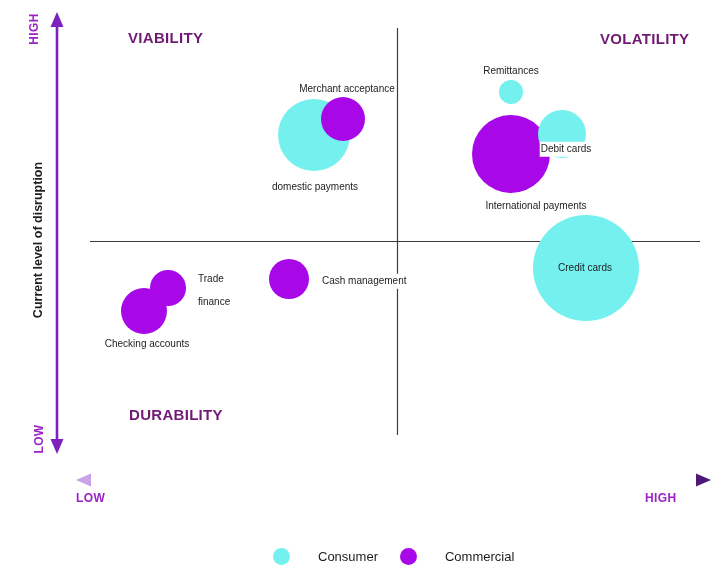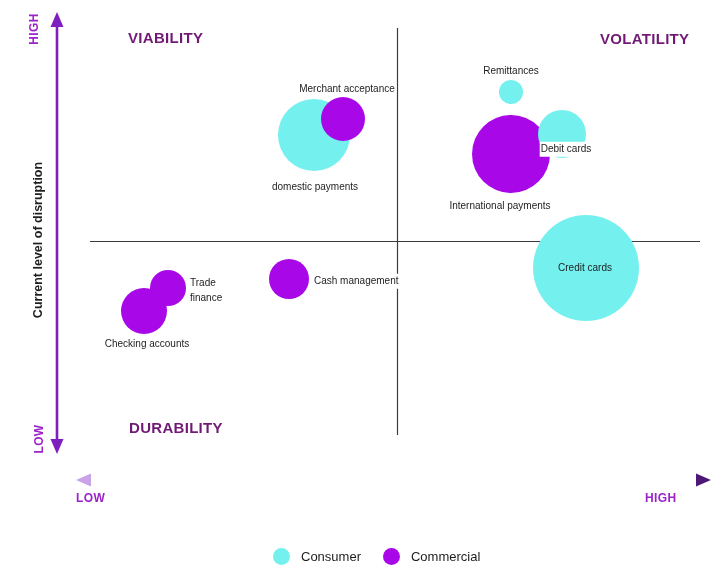--- a/index.html
+++ b/index.html
@@ -8,44 +8,44 @@
   body { font-family:"Liberation Sans", sans-serif; }
   .stage { position:relative; width:724px; height:576px; background:#fff; overflow:hidden; }
   .layer-svg { position:absolute; left:0; top:0; }
   .label-layer { position:absolute; left:0; top:0; width:724px; height:576px; pointer-events:none; }
 
   
   .bubble-label { position:absolute; font-size:10px; line-height:14.5px; color:#1d1d1d;
                   white-space:nowrap; transform:translate(-50%,-50%); text-align:center; }
   .bubble-label .line { background:#fff; width:fit-content; margin:0 auto; padding:0 1px; }
   .bubble-label.right { transform:translate(0,-50%); text-align:left; }
-  .bubble-label.right .line { margin:0;text-align:center; }
+  .bubble-label.right .line { margin:8px;text-align:center; }
   .bubble-label.inside .line { background:transparent; }
 
   
   .qlabel { position:absolute; font-size:15px; font-weight:700; letter-spacing:.3px; color:#701a75; white-space:nowrap;margin-left:32px; }
   #q-viability     { left:96px;  top:29px; }
   #q-volatility    { left:568px; top:30px; }
-  #q-durability    { left:97px;  top:419px; }
+  #q-durability    { left:97px;  top:406px; }
   #q-vulnerability { left:532px; top:418px; }
 
   
   .axis-end { position:absolute; font-size:12px; font-weight:600; letter-spacing:.4px; color:#9C22C9; white-space:nowrap; }
   .axis-title { position:absolute; font-size:12.5px; font-weight:700; color:#1F1F1F; white-space:nowrap; }
   .rot { transform:translate(-50%,-50%) rotate(-90deg); }
   #y-high  { left:34px; top:29px; }
   #y-low   { left:39px; top:439px; }
   #y-title { left:38px; top:240px; }
   #x-low   { left:76px;  top:491px; }
   #x-high  { left:645px; top:491px; }
   #x-title { left:377px; top:498px; transform:translate(-50%,-50%); }
 
   
   .legend { position:absolute; left:273px; top:548px; display:flex; align-items:center; gap:22px; }
-  .legend-item { display:flex; align-items:center; gap:11px; }
+  .legend-item { display:flex; align-items:center; gap:28px; }
   .legend-dot { width:17px; height:17px; border-radius:50%; display:inline-block; }
   .legend-text { font-size:13px; color:#1d1d1d; white-space:nowrap; }
 </style>
 </head>
 <body>
 
 <div class="stage">
 
   <svg class="layer-svg" width="724" height="576" viewBox="0 0 724 576">
     <defs>
@@ -98,21 +98,21 @@
     <div id="bubble-labels">
         <div class="bubble-label below" style="left: 315px; top: 187px;">
           <div class="line">domestic payments</div>
         </div>
         <div class="bubble-label above" style="left: 347px; top: 89px;">
           <div class="line">Merchant acceptance</div>
         </div>
         <div class="bubble-label above" style="left: 511px; top: 71px;">
           <div class="line">Remittances</div>
         </div>
-        <div class="bubble-label below" style="left: 500px; top: 206px;">
+        <div class="bubble-label below" style="left: 536px; top: 206px;">
           <div class="line">International payments</div>
         </div>
         <div class="bubble-label above" style="left: 566px; top: 102px; margin-top: 47px;">
           <div class="line">Debit cards</div>
         </div>
         <div class="bubble-label inside" style="left: 585px; top: 268px;">
           <div class="line">Credit cards</div>
         </div>
         <div class="bubble-label right" style="left: 189px; top: 290px;">
           <div class="line">Trade</div>

